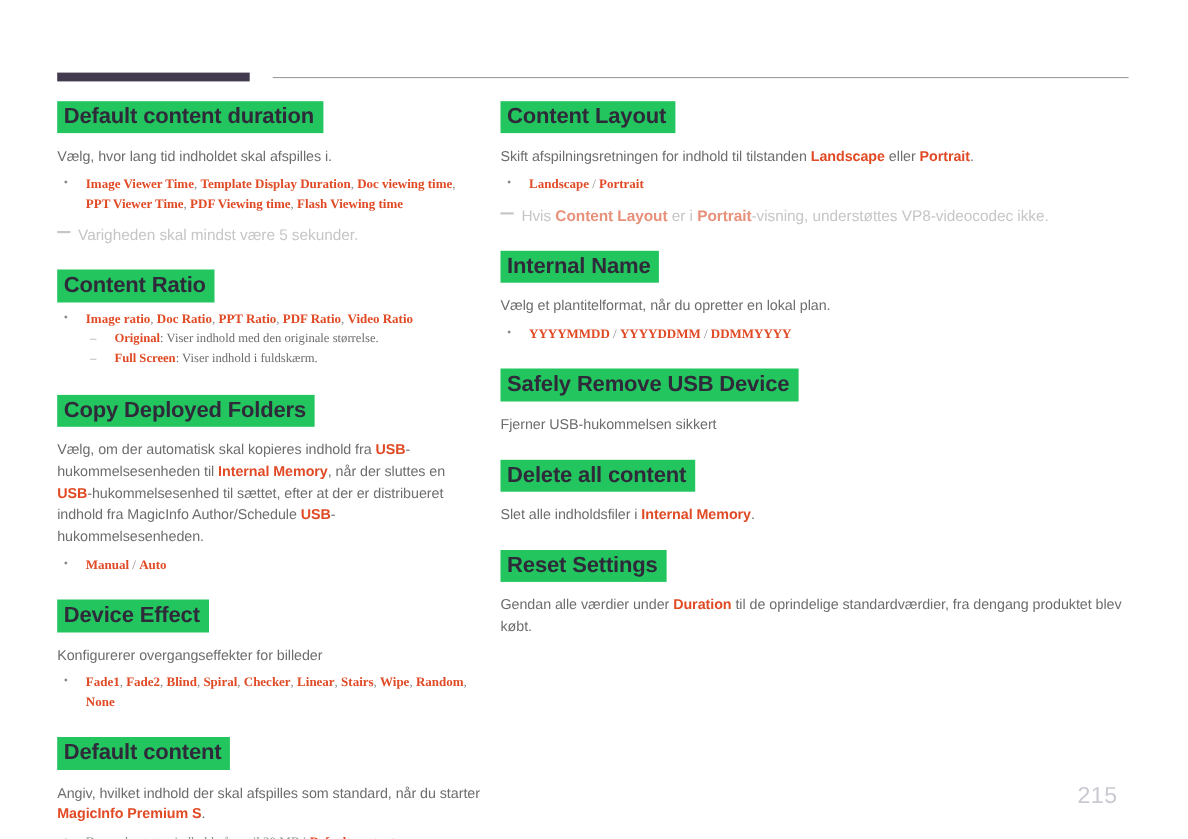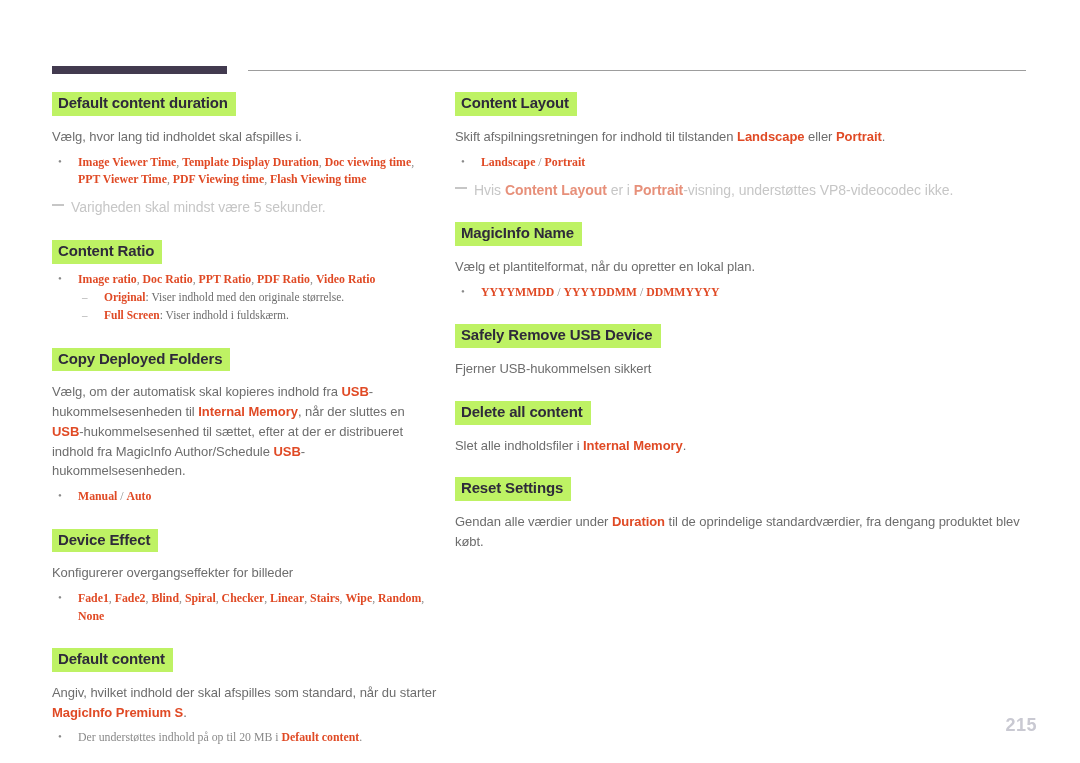--- a/index.html
+++ b/index.html
@@ -41,23 +41,23 @@
     top: 92px;
   }
   .col-left  { left: 52px;  width: 385px; }
   .col-right { left: 455px; width: 575px; }
 
   
   h2.sec-head {
     display: inline-block;
     margin: 0 0 0 0;
     padding: 3px 8px 4px 6px;
-    background: #bef264;
+    background: #22c55e;
     color: #2e2a3a;
-    font-size: 15px;
+    font-size: 20px;
     font-weight: bold;
     letter-spacing: -0.15px;
     line-height: 1.12;
   }
   .section { margin-bottom: 0; }
   .sec-gap-2 { height: 22px; }
 
   
   p.body {
     margin: 11px 0 0 0;
@@ -134,25 +134,25 @@
     position: absolute;
     left: 0; top: 7px;
     width: 12px; height: 2px;
     background: #c6c6c6;
   }
   .note .hl { color: #e7907a; font-weight: bold; }
 
   
   .page-number {
     position: absolute;
-    right: 43px; bottom: 27px;
-    font-size: 18px;
+    right: 64px; bottom: 27px;
+    font-size: 21px;
     color: #c9c9d2;
     letter-spacing: 0.5px;
-    font-weight: bold;
+    font-weight: normal;
   }
 </style>
 </head>
 <body>
 
 <div class="page">
 
   <div class="header-rule">
     <div class="bar"></div>
     <div class="thin"></div>
@@ -181,21 +181,21 @@
       <div class="section"><h2 class="sec-head">Default content</h2><p class="body"><span>Angiv, hvilket indhold der skal afspilles som standard, når du starter </span><span class="hl">MagicInfo Premium S</span><span>.</span></p><ul class="b1">
           <li><span><span class="sep">Der understøttes indhold på op til 20 MB i </span><span class="term">Default content</span><span class="sep">.</span></span></li>
         </ul></div>
       <div class="sec-gap-2"></div>
     </div>
   <div class="col col-right" id="right-column">
       <div class="section"><h2 class="sec-head">Content Layout</h2><p class="body"><span>Skift afspilningsretningen for indhold til tilstanden </span><span class="hl">Landscape</span><span> eller </span><span class="hl">Portrait</span><span>.</span></p><ul class="b1">
           <li><span><span class="term">Landscape</span><span class="sep"> / </span><span class="term">Portrait</span></span></li>
         </ul><div class="note"><span>Hvis </span><span class="hl">Content Layout</span><span> er i </span><span class="hl">Portrait</span><span>-visning, understøttes VP8-videocodec ikke.</span></div></div>
       <div class="sec-gap-2"></div>
-      <div class="section"><h2 class="sec-head">MagicInfo Name</h2><p class="body"><span>Vælg et plantitelformat, når du opretter en lokal plan.</span></p><ul class="b1">
+      <div class="section"><h2 class="sec-head">Internal Name</h2><p class="body"><span>Vælg et plantitelformat, når du opretter en lokal plan.</span></p><ul class="b1">
           <li><span><span class="term">YYYYMMDD</span><span class="sep"> / </span><span class="term">YYYYDDMM</span><span class="sep"> / </span><span class="term">DDMMYYYY</span></span></li>
         </ul></div>
       <div class="sec-gap-2"></div>
       <div class="section"><h2 class="sec-head">Safely Remove USB Device</h2><p class="body"><span>Fjerner USB-hukommelsen sikkert</span></p></div>
       <div class="sec-gap-2"></div>
       <div class="section"><h2 class="sec-head">Delete all content</h2><p class="body"><span>Slet alle indholdsfiler i </span><span class="hl">Internal Memory</span><span>.</span></p></div>
       <div class="sec-gap-2"></div>
       <div class="section"><h2 class="sec-head">Reset Settings</h2><p class="body"><span>Gendan alle værdier under </span><span class="hl">Duration</span><span> til de oprindelige standardværdier, fra dengang produktet blev købt.</span></p></div>
       <div class="sec-gap-2"></div>
     </div>

